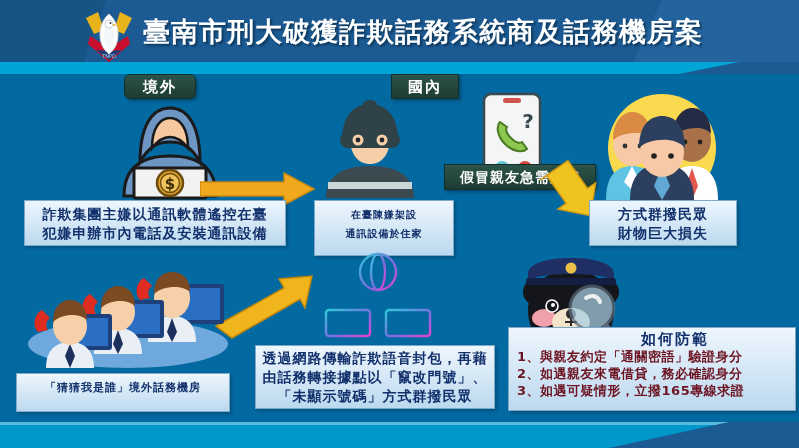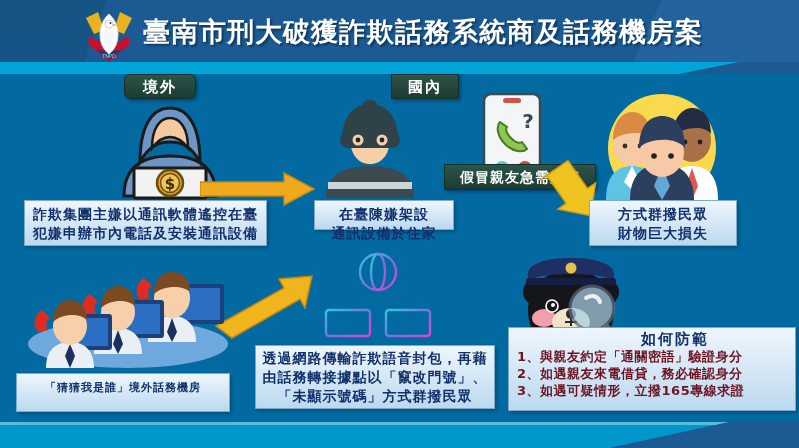--- a/index.html
+++ b/index.html
@@ -38,22 +38,22 @@
   .tag.t-imp  { left:444px; top:164px; width:152px; height:26px; line-height:25px;
                 font-size:14px; letter-spacing:1px; }
 
   
   .box { position:absolute; background:linear-gradient(#eef6fd,#bcd9ef);
          border:1px solid #7fa9c8; color:#12306b; font-weight:bold;
          text-align:center; letter-spacing:1px;
          box-shadow:2px 2px 3px rgba(0,0,0,.22); }
   .box .ln { display:block; white-space:nowrap; }
 
-  .box.b1 { left:24px;  top:200px; width:243px; height:46px; font-size:14px; padding-top:4px; line-height:19px; }
-  .box.b2 { left:314px; top:200px; width:140px; height:30px; font-size:14px; padding-top:4px; line-height:19px; }
+  .box.b1 { left:24px;  top:200px; width:262px; height:46px; font-size:14px; padding-top:4px; line-height:19px; }
+  .box.b2 { left:314px; top:200px; width:140px; height:56px; font-size:10px; padding-top:4px; line-height:19px; }
   .box.b3 { left:589px; top:200px; width:148px; height:46px; font-size:14px; padding-top:4px; line-height:19px; }
   .box.b4 { left:16px;  top:373px; width:214px; height:39px; font-size:11px; line-height:27px; }
   .box.b5 { left:255px; top:345px; width:240px; height:64px; font-size:14px; padding-top:3px; line-height:19px; }
 
   .box.b6 { left:508px; top:327px; width:288px; height:84px; padding:2px 0 12px 0;
             text-align:left; }
   .b6 .head { display:block; text-align:center; color:#12306b; font-size:15px;
               font-weight:bold; letter-spacing:2px; margin-left:46px; line-height:18px; }
   .b6 .tip  { display:block; color:#6d1422; font-size:13px; font-weight:bold;
               line-height:17px; padding-left:8px; white-space:nowrap; letter-spacing:.5px; }

